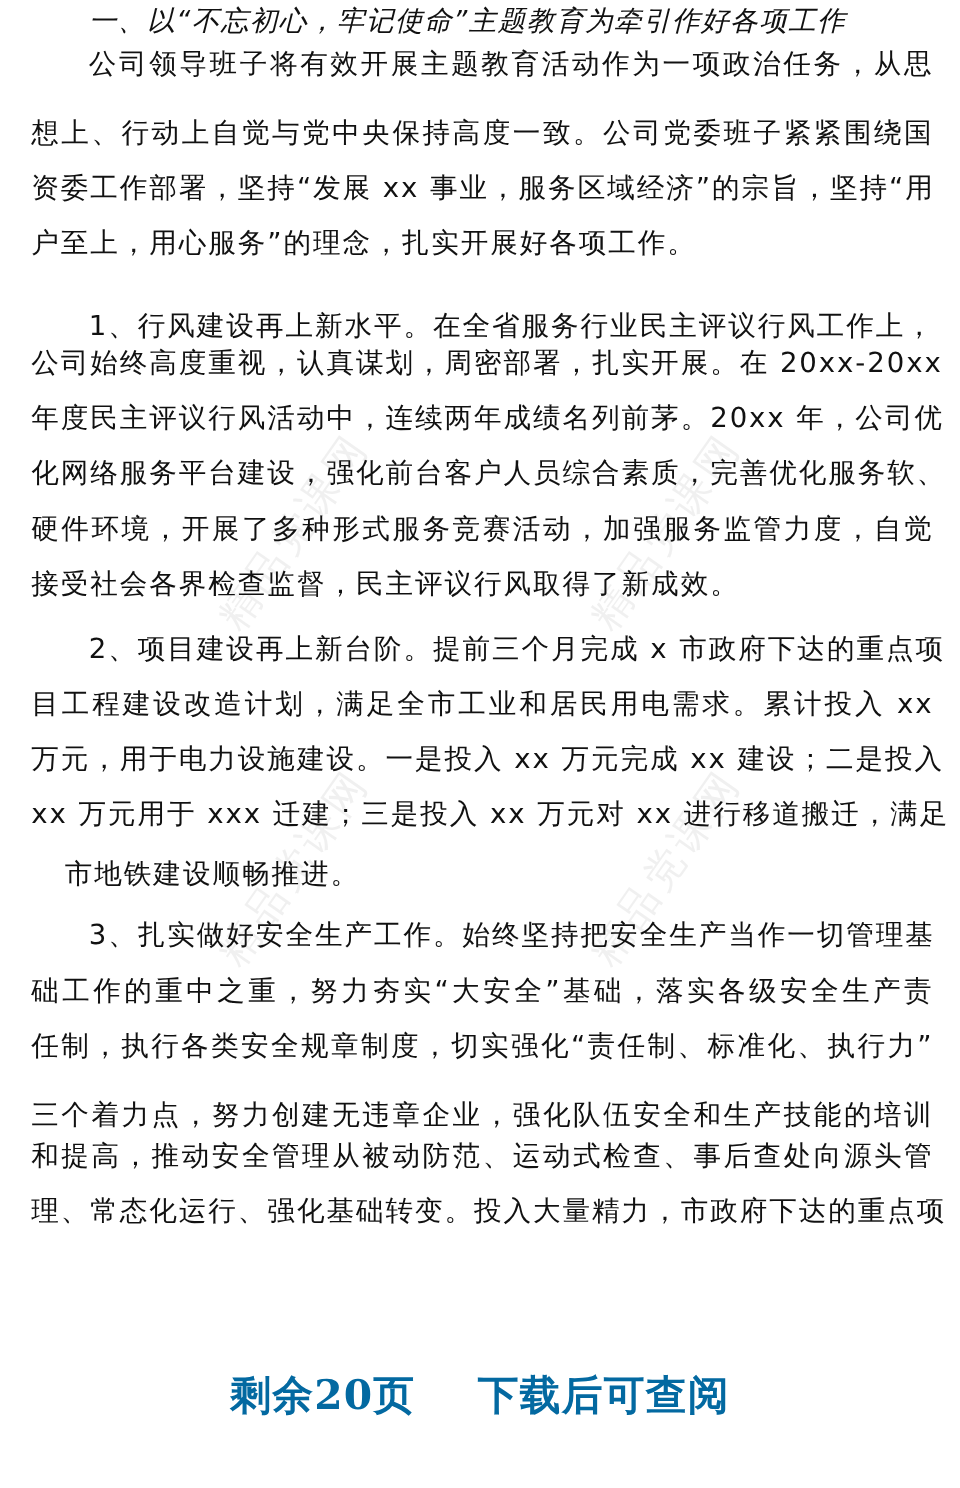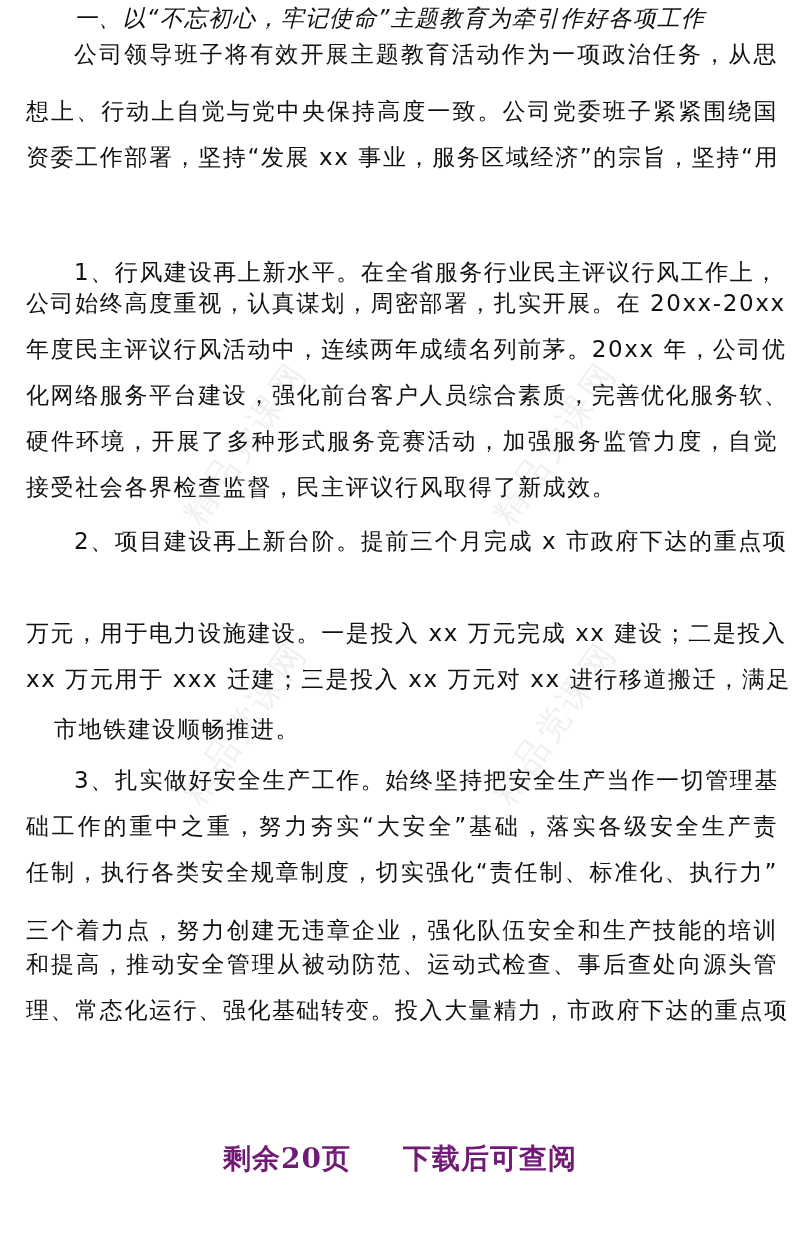--- a/index.html
+++ b/index.html
@@ -19,49 +19,51 @@
   .line.indent { left: 74px; width: 704px; }
   .line.heading { left: 74px; width: 680px; text-align-last: left; letter-spacing: 1.2px; }
   .watermark {
     position: absolute; color: rgba(170,170,170,0.18); font-size: 34px;
     transform: rotate(-55deg); white-space: nowrap; pointer-events: none;
     letter-spacing: 4px;
   }
   .footer-banner {
     position: absolute; left: 0; top: 1140px; width: 800px; text-align: center;
     font-family: "DejaVu Serif", "Liberation Serif", serif;
-    font-weight: bold; font-size: 28px; color: #701a75; letter-spacing: 1px;
+    font-weight: bold; font-size: 34px; color: #0369a1; letter-spacing: 1px;
   }
   .footer-banner span { display: inline-block; }
   .footer-banner .gap { width: 52px; }
 </style>
 </head>
 <body>
 
 <div class="page">
 
   <div class="watermark" style="left:150px; top:420px;">精品党课网</div>
   <div class="watermark" style="left:460px; top:420px;">精品党课网</div>
   <div class="watermark" style="left:150px; top:700px;">精品党课网</div>
   <div class="watermark" style="left:460px; top:700px;">精品党课网</div>
 
   <div class="line heading" style="top:3px;font-style:italic;">一、以“不忘初心，牢记使命”主题教育为牵引作好各项工作</div>
 
   <div class="line indent" style="top:39px;">公司领导班子将有效开展主题教育活动作为一项政治任务，从思</div>
   <div class="line" style="top:96px;">想上、行动上自觉与党中央保持高度一致。公司党委班子紧紧围绕国</div>
   <div class="line" style="top:142px;">资委工作部署，坚持“发展 xx 事业，服务区域经济”的宗旨，坚持“用</div>
+  <div class="line last" style="top:188px;">户至上，用心服务”的理念，扎实开展好各项工作。</div>
 
   <div class="line indent" style="top:242px;margin-top:15px;">1、行风建设再上新水平。在全省服务行业民主评议行风工作上，</div>
   <div class="line" style="top:288px;">公司始终高度重视，认真谋划，周密部署，扎实开展。在 20xx-20xx</div>
   <div class="line" style="top:334px;">年度民主评议行风活动中，连续两年成绩名列前茅。20xx 年，公司优</div>
   <div class="line" style="top:380px;">化网络服务平台建设，强化前台客户人员综合素质，完善优化服务软、</div>
   <div class="line" style="top:426px;">硬件环境，开展了多种形式服务竞赛活动，加强服务监管力度，自觉</div>
   <div class="line last" style="top:472px;">接受社会各界检查监督，民主评议行风取得了新成效。</div>
 
   <div class="line indent" style="top:526px;">2、项目建设再上新台阶。提前三个月完成 x 市政府下达的重点项</div>
+  <div class="line" style="top:572px;">目工程建设改造计划，满足全市工业和居民用电需求。累计投入 xx</div>
   <div class="line" style="top:618px;">万元，用于电力设施建设。一是投入 xx 万元完成 xx 建设；二是投入</div>
   <div class="line" style="top:664px;">xx 万元用于 xxx 迁建；三是投入 xx 万元对 xx 进行移道搬迁，满足 x</div>
   <div class="line last" style="top:714px;margin-left:28px;">市地铁建设顺畅推进。</div>
 
   <div class="line indent" style="top:765px;">3、扎实做好安全生产工作。始终坚持把安全生产当作一切管理基</div>
   <div class="line" style="top:811px;">础工作的重中之重，努力夯实“大安全”基础，落实各级安全生产责</div>
   <div class="line" style="top:857px;">任制，执行各类安全规章制度，切实强化“责任制、标准化、执行力”</div>
   <div class="line" style="top:903px;margin-top:12px;">三个着力点，努力创建无违章企业，强化队伍安全和生产技能的培训</div>
   <div class="line" style="top:949px;">和提高，推动安全管理从被动防范、运动式检查、事后查处向源头管</div>
   <div class="line" style="top:995px;">理、常态化运行、强化基础转变。投入大量精力，市政府下达的重点项</div>

